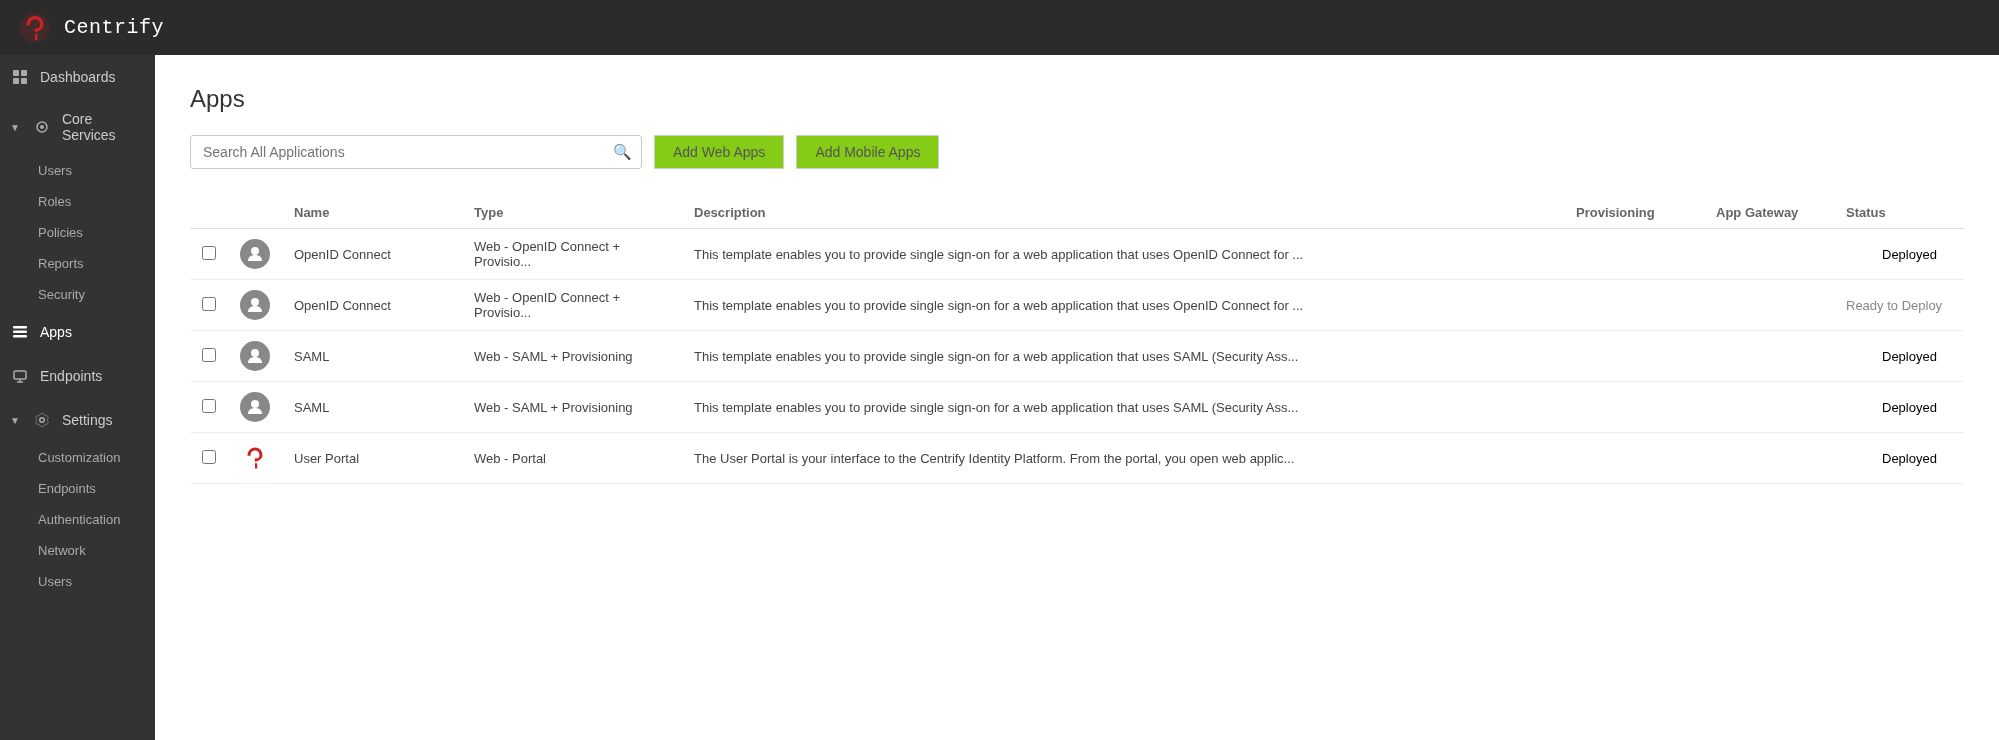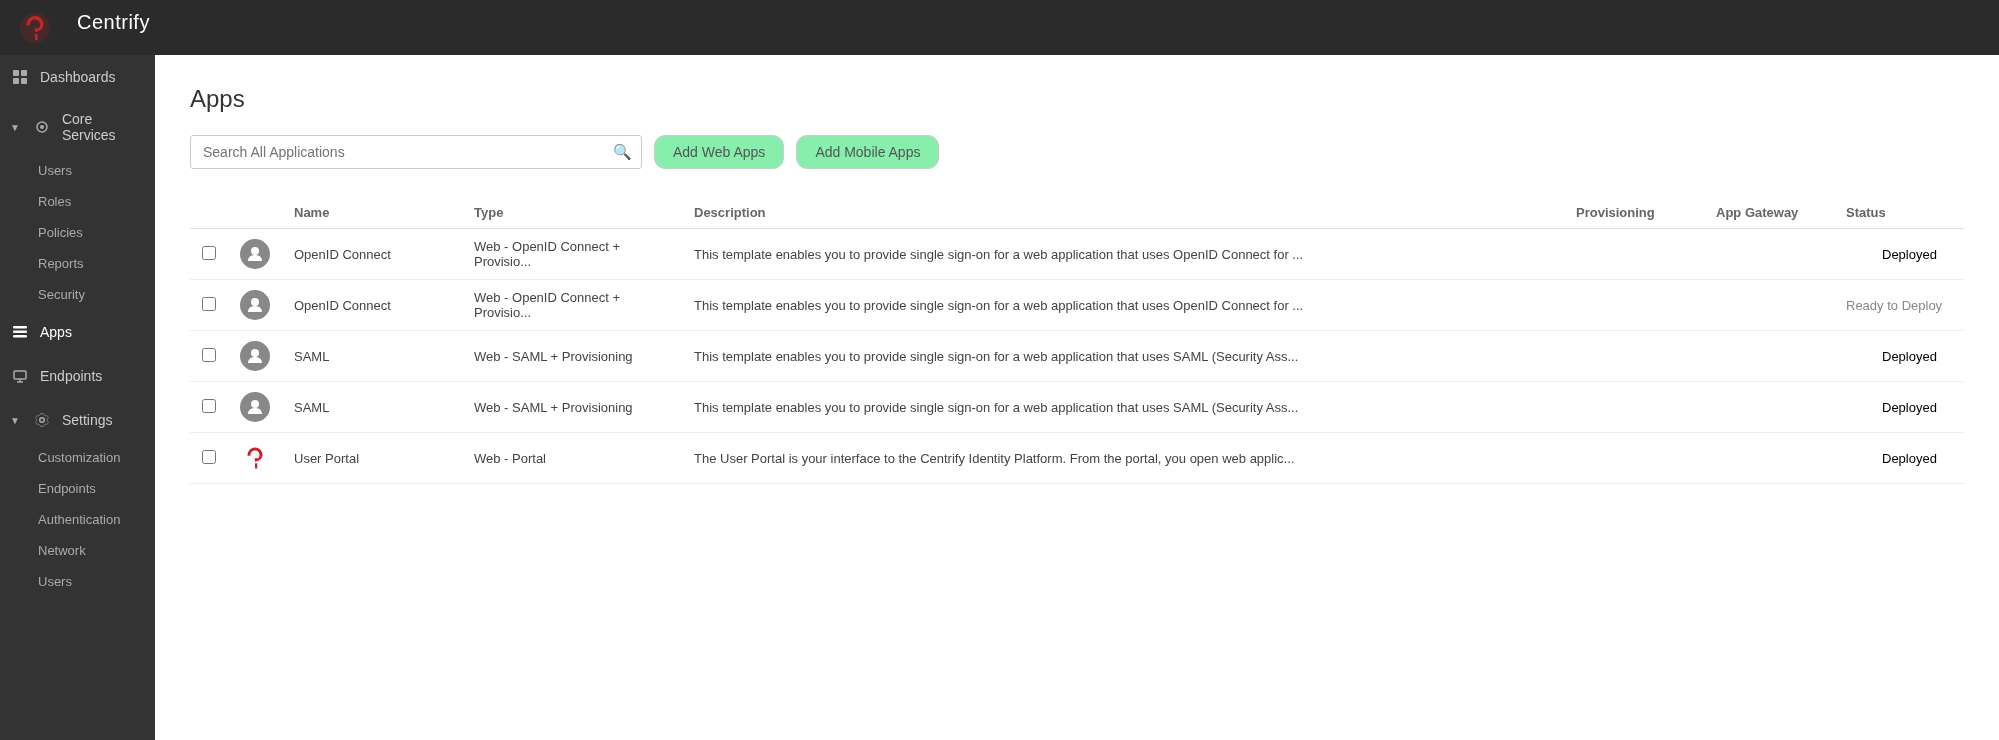--- a/index.html
+++ b/index.html
@@ -9,21 +9,23 @@
     .topbar {
       height: 55px;
       background: #2b2b2b;
       display: flex;
       align-items: center;
       padding: 0 18px;
       flex-shrink: 0;
     }
     .logo-container {
       display: flex;
-      gap: 25px;
+      align-items: center;
+      gap: 12px;
+      font-family: Liberation Mono, monospace;
     }
     .logo-icon {
       width: 34px;
       height: 34px;
     }
     .logo-text {
       color: #ffffff;
       font-size: 20px;
       font-weight: 500;
       letter-spacing: 0.5px;
@@ -116,22 +118,22 @@
       right: 10px;
       top: 50%;
       transform: translateY(-50%);
       color: #999;
       font-size: 15px;
     }
 
     .btn {
       padding: 8px 18px;
       border: 1px solid #cccccc;
-      background: #86efac;
-      border-radius: 11px;
+      background: #84cc16;
+      border-radius: 1px;
       font-size: 14px;
       color: #555;
       cursor: pointer;
       white-space: nowrap;
     }
 
     
     .apps-table {
       width: 100%;
       border-collapse: collapse;

